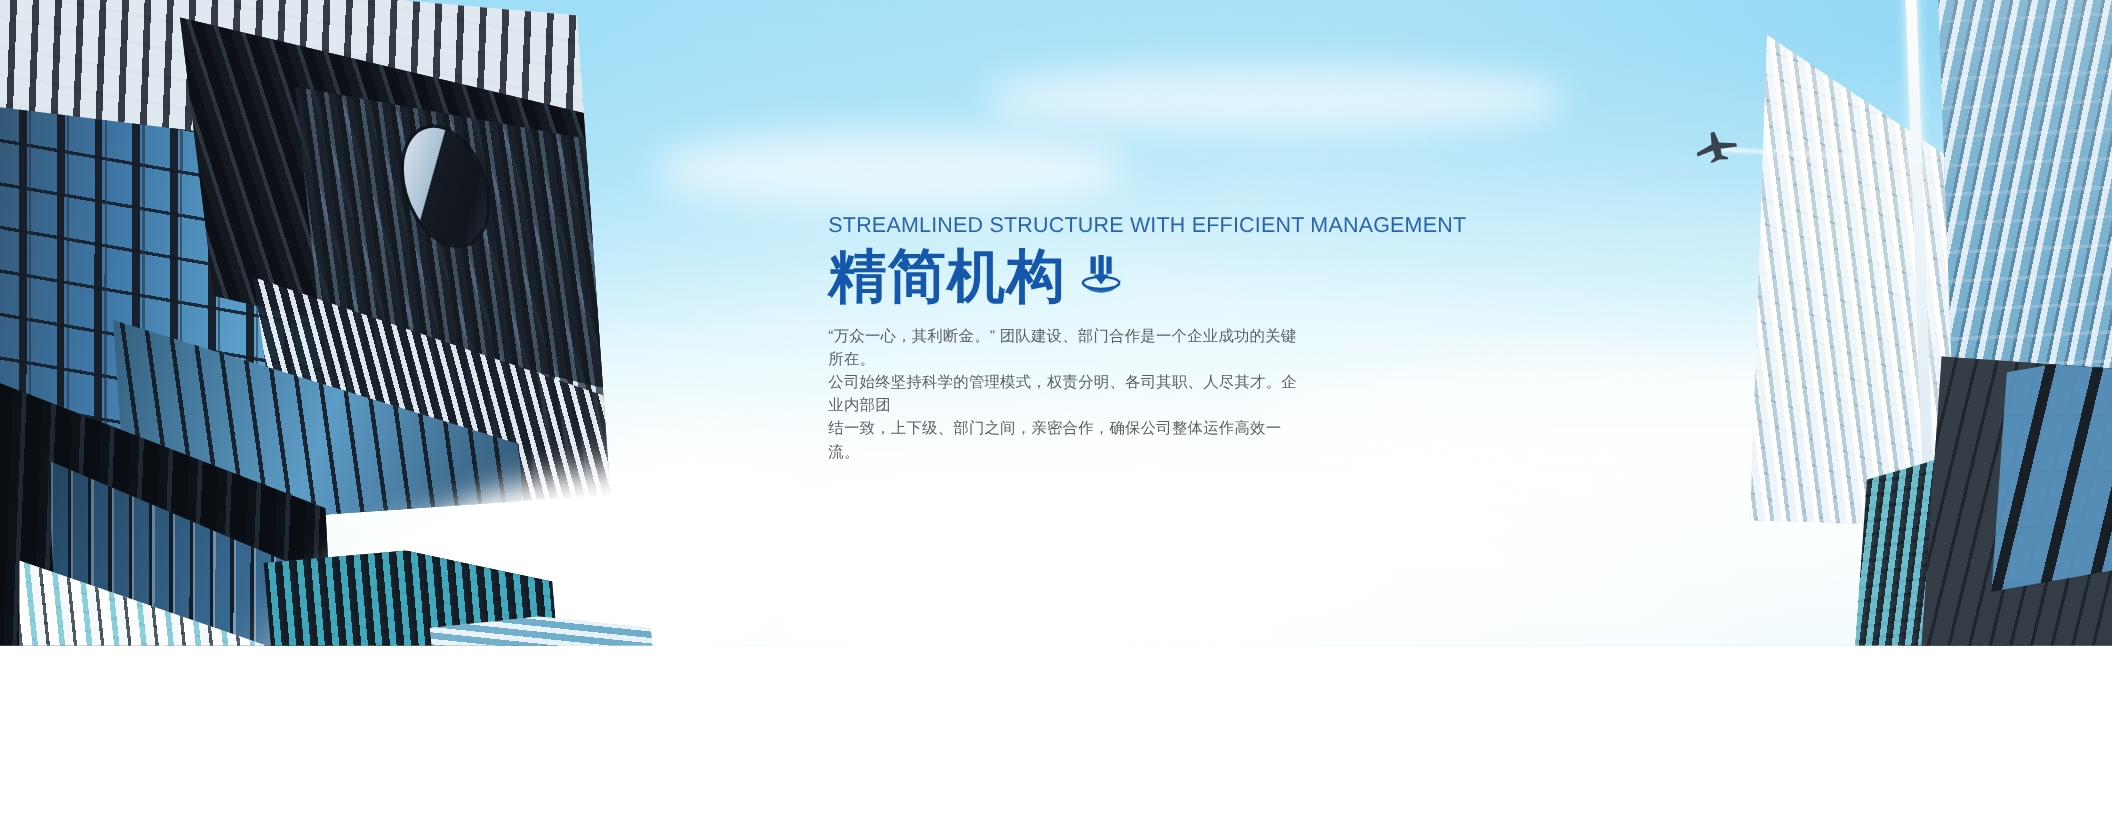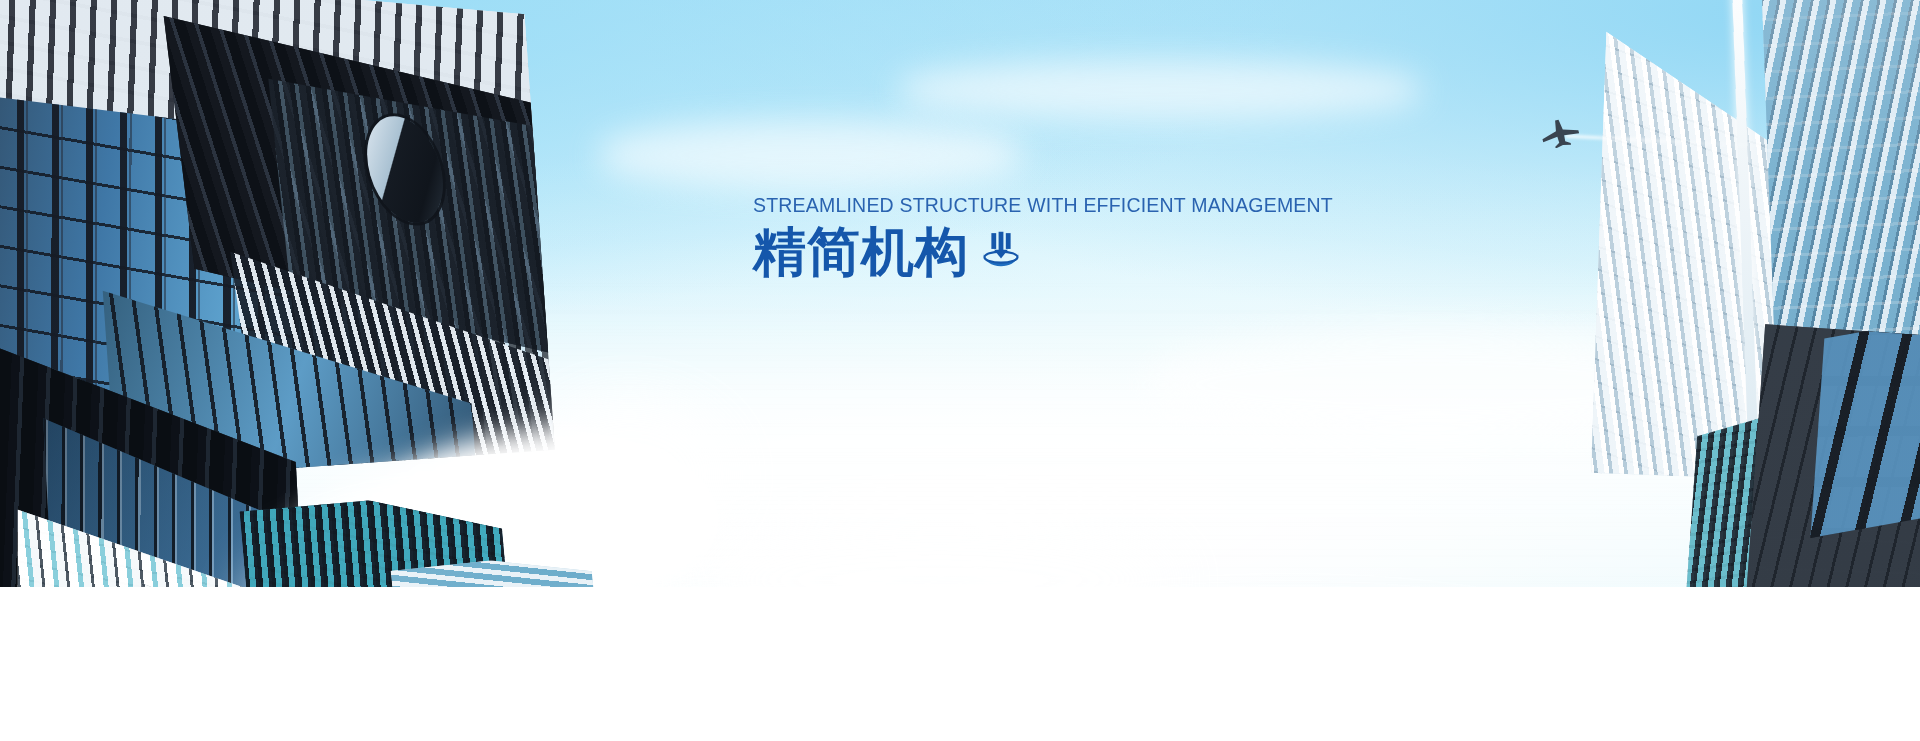--- a/index.html
+++ b/index.html
@@ -384,16 +384,21 @@
         <path d="M18 6 h7 v23 h-7 z" fill="#1557ab"></path>
         <path d="M39 6 h7 v23 h-7 z" fill="#1557ab"></path>
         <path d="M28.5 4 h7 v34 h-7 z" fill="#1557ab"></path>
         <path d="M22 30 l10 13 l10 -13 z" fill="#1557ab"></path>
         <path d="M6 34 c0 12 11 20 26 20 c15 0 26 -8 26 -20 c0 9 -11 15 -26 15 c-15 0 -26 -6 -26 -15 z" fill="#1f6ec0"></path>
         <ellipse cx="32" cy="41" rx="24" ry="8" fill="none" stroke="#1557ab" stroke-width="3.2"></ellipse>
       </svg>
 
     </div>
 
+    <div id="paragraph">
+      <p>“万众一心，其利断金。” 团队建设、部门合作是一个企业成功的关键所在。</p>
+      <p>公司始终坚持科学的管理模式，权责分明、各司其职、人尽其才。企业内部团</p>
+      <p>结一致，上下级、部门之间，亲密合作，确保公司整体运作高效一流。</p>
+    </div>
 
   </div>
 
 </div>
 
 </body></html>

